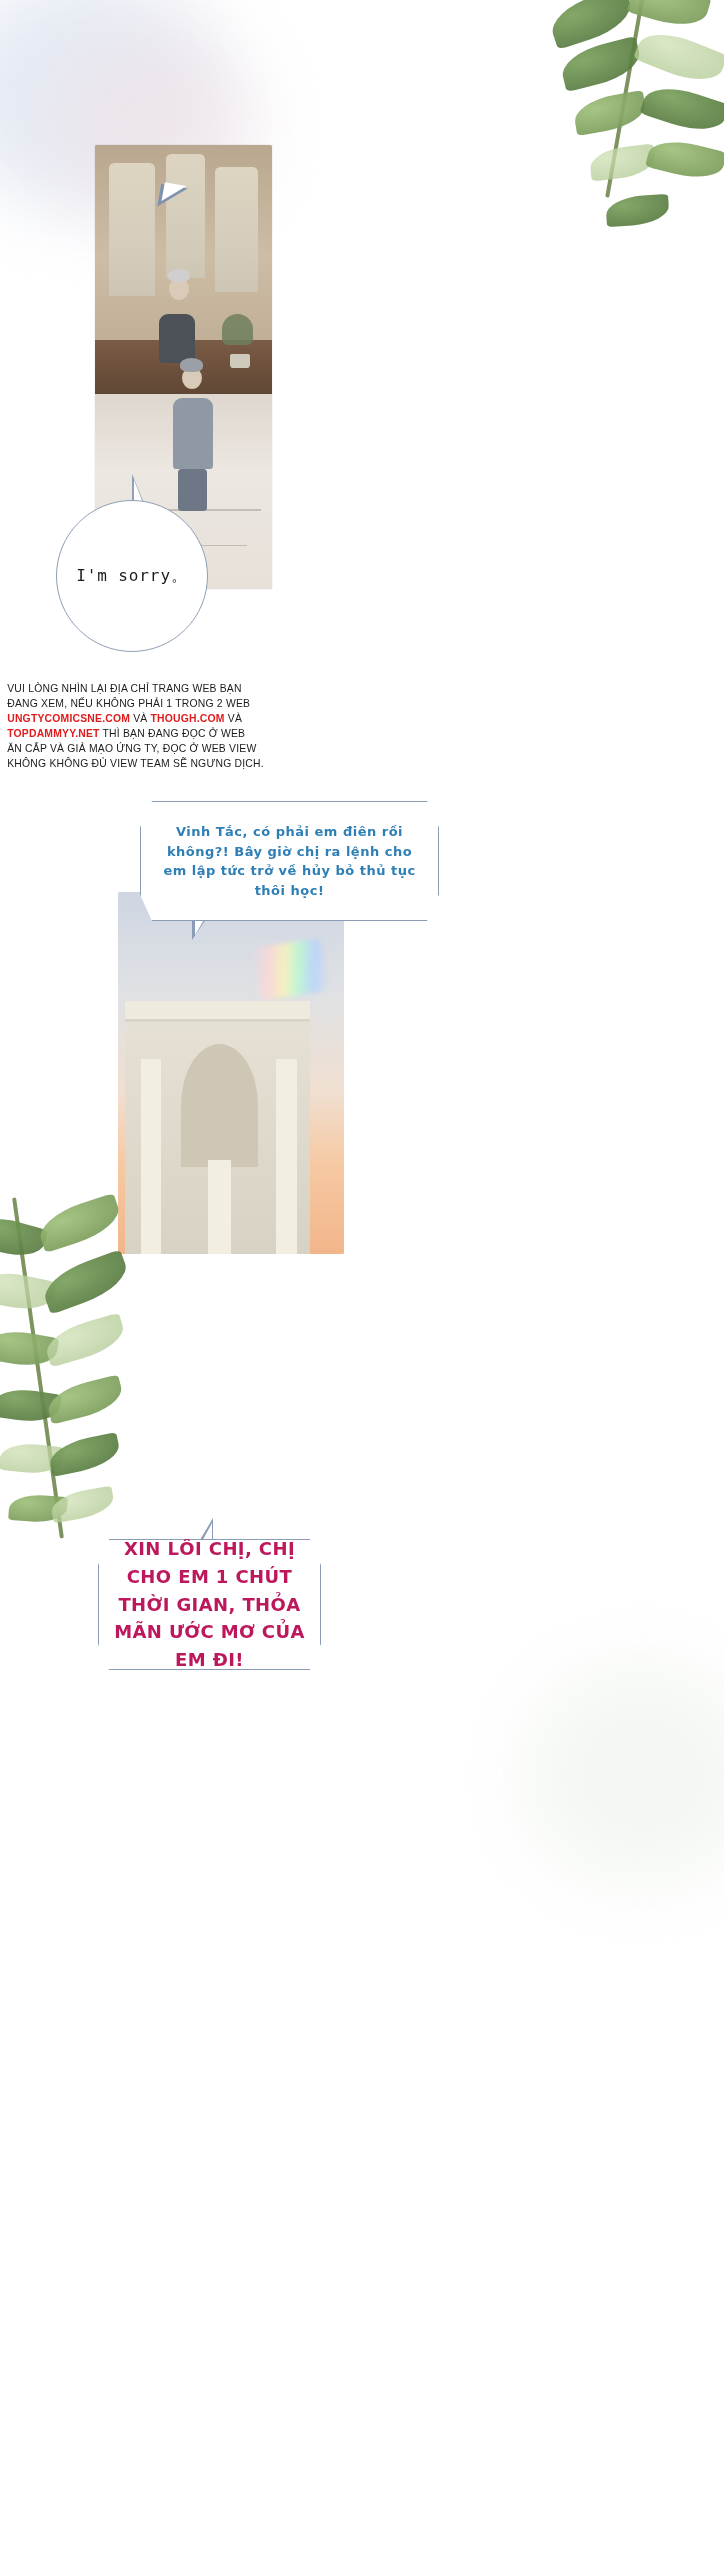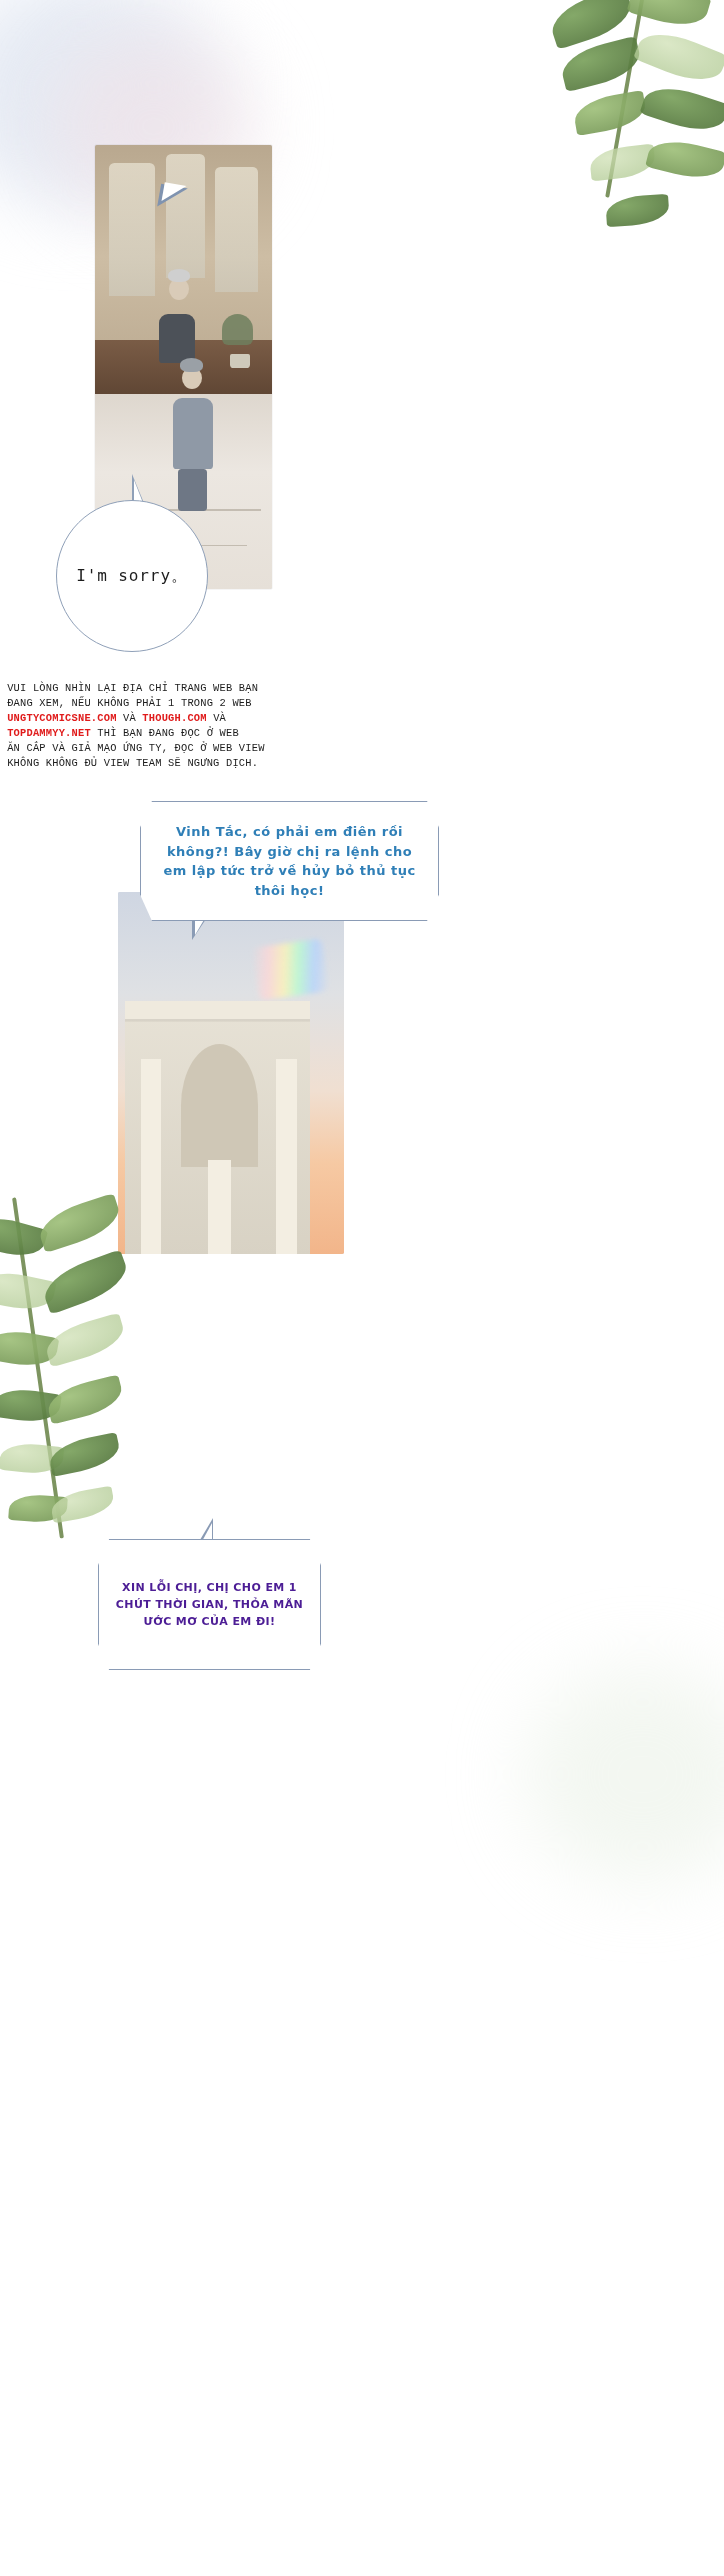--- a/index.html
+++ b/index.html
@@ -200,21 +200,21 @@
     border-bottom: 28px solid #ffffff;
     border-right: 11px solid transparent;
   }
 
   
   .notice {
     position: absolute;
     left: 7.2px;
     top: 681px;
     width: 380px;
-    font-family: Liberation Mono, monospace;
+    font-family: Liberation Sans, sans-serif;
     font-size: 10.4px;
     line-height: 1.45;
     color: #1b1b1b;
     letter-spacing: 0.2px;
   }
   .notice .red { color: #e01b1b; font-weight: 700; }
 
   
   .panel2 {
     position: absolute;
@@ -266,23 +266,23 @@
     width: 223px; height: 131px;
     background: #ffffff;
     border: 1.8px solid #8a9bb5;
     display: flex; align-items: center; justify-content: center;
     text-align: center;
     box-sizing: border-box;
     clip-path: polygon(5% 0%, 95% 0%, 100% 20%, 100% 80%, 95% 100%, 5% 100%, 0% 80%, 0% 20%);
   }
   .b4 .bubble-text {
     font-family: "DejaVu Sans", sans-serif;
-    font-size: 11px;
+    font-size: 18px;
     font-weight: 700;
-    color: #4c1d95;
+    color: #be185d;
     line-height: 1.55;
     letter-spacing: 0.4px;
     padding: 0 9px;
   }
   .tail4 {
     position:absolute; left: 197px; top: 1518px;
     width:0; height:0;
     border-bottom: 27px solid #8a9bb5;
     border-left: 16.3px solid transparent;
   }

